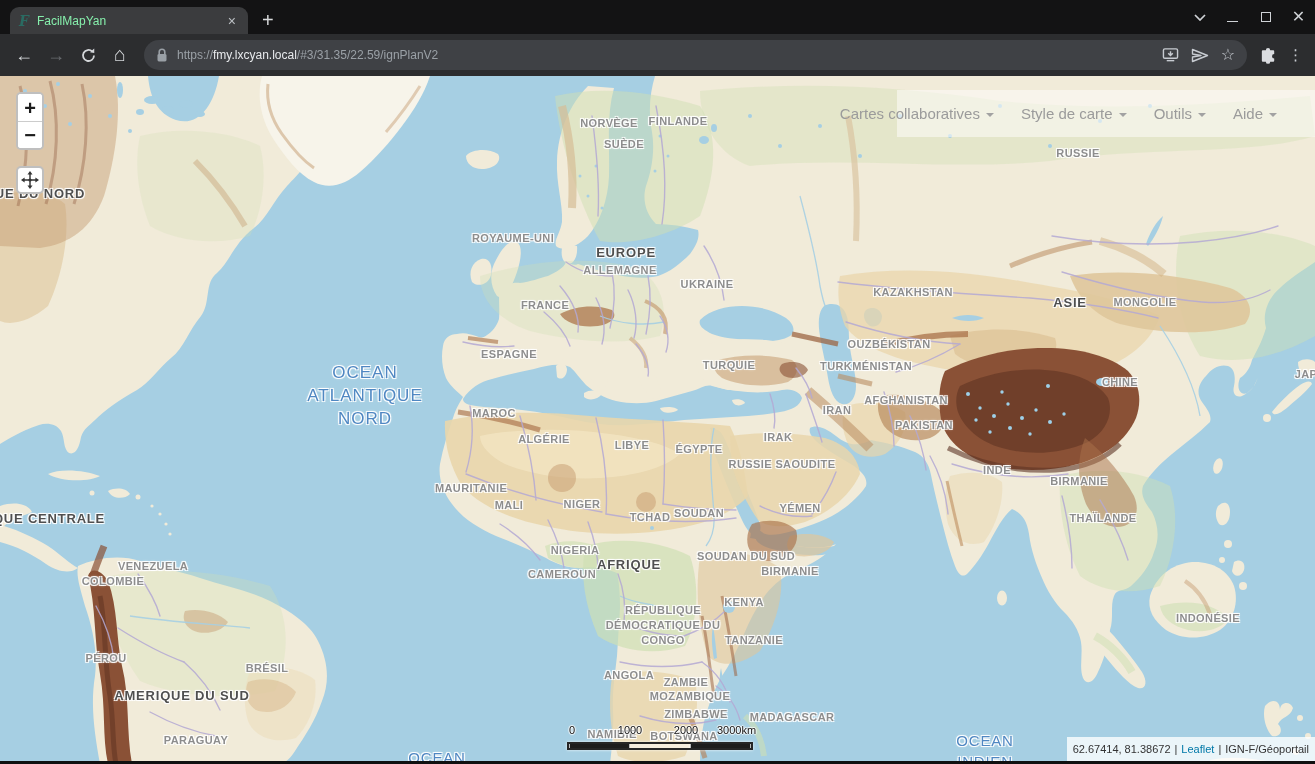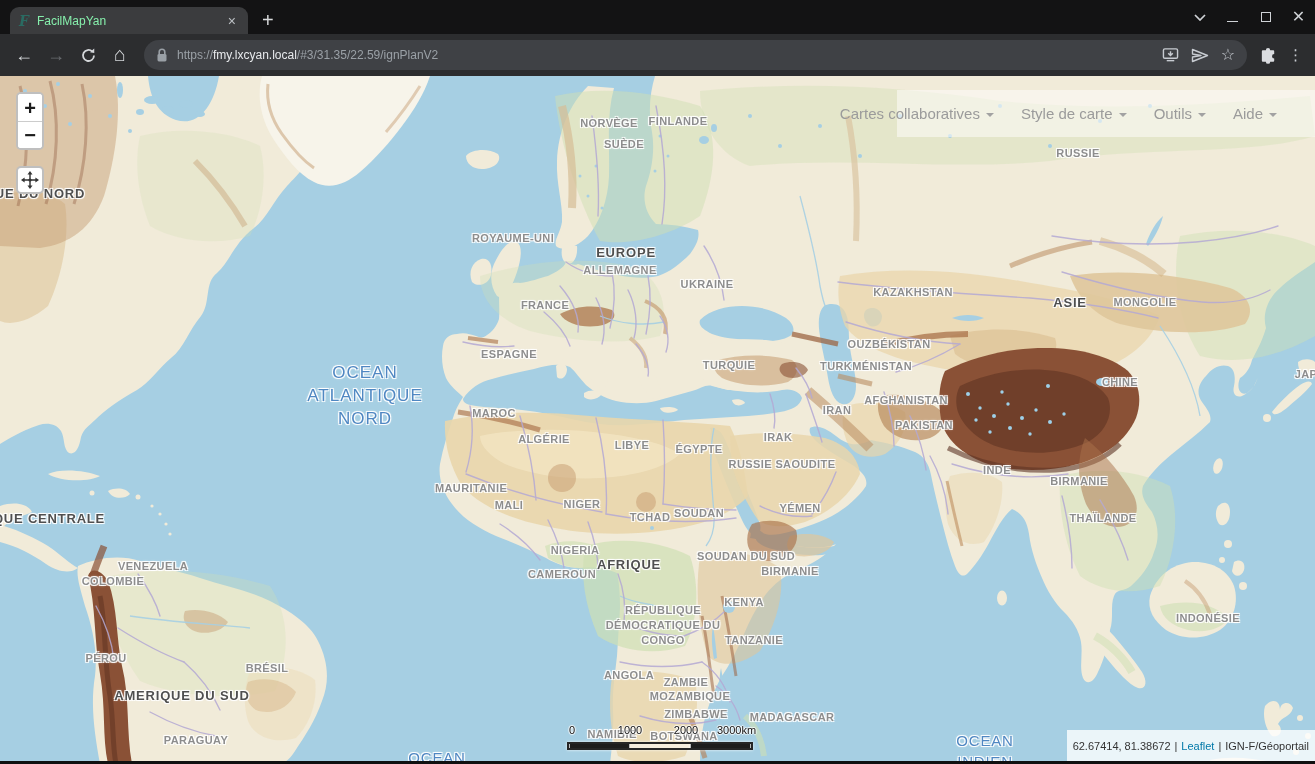--- a/index.html
+++ b/index.html
@@ -93,21 +93,21 @@
   .scalelabels{position:relative;height:15px;font-size:11px;color:#111;
     text-shadow:-1px 0 1px #fff,1px 0 1px #fff,0 -1px 1px #fff,0 1px 1px #fff}
   .slab{position:absolute;top:0;transform:translateX(-50%)}
   .slab.l0{left:5px}.slab.l1{left:63px}.slab.l2{left:119px}
   .slab.l3{left:150px;transform:none}
   .scalebar{margin-top:3px;width:186px;height:8px;border:2px solid #262626;background:rgba(255,255,255,.55);
             display:flex;box-shadow:0 0 3px rgba(255,255,255,.9)}
   .seg{flex:1;margin:0}
   .seg.fill{background:#1d1d1d;border-left:1px solid rgba(255,255,255,.7);border-right:1px solid rgba(255,255,255,.7)}
 
-  .attribution{position:absolute;right:0;bottom:3px;height:31px;background:rgba(255,255,255,.78);
+  .attribution{position:absolute;right:0;bottom:3px;height:24px;background:rgba(255,255,255,.78);
                display:flex;align-items:center;padding:0 6px;font-size:11px;color:#333;z-index:40;gap:4px}
   .attribution a{color:var(--leafletblue);text-decoration:none}
 </style>
 </head>
 <body>
 
 <div class="window">
 
   <div class="tabstrip">
     <div class="tab">

